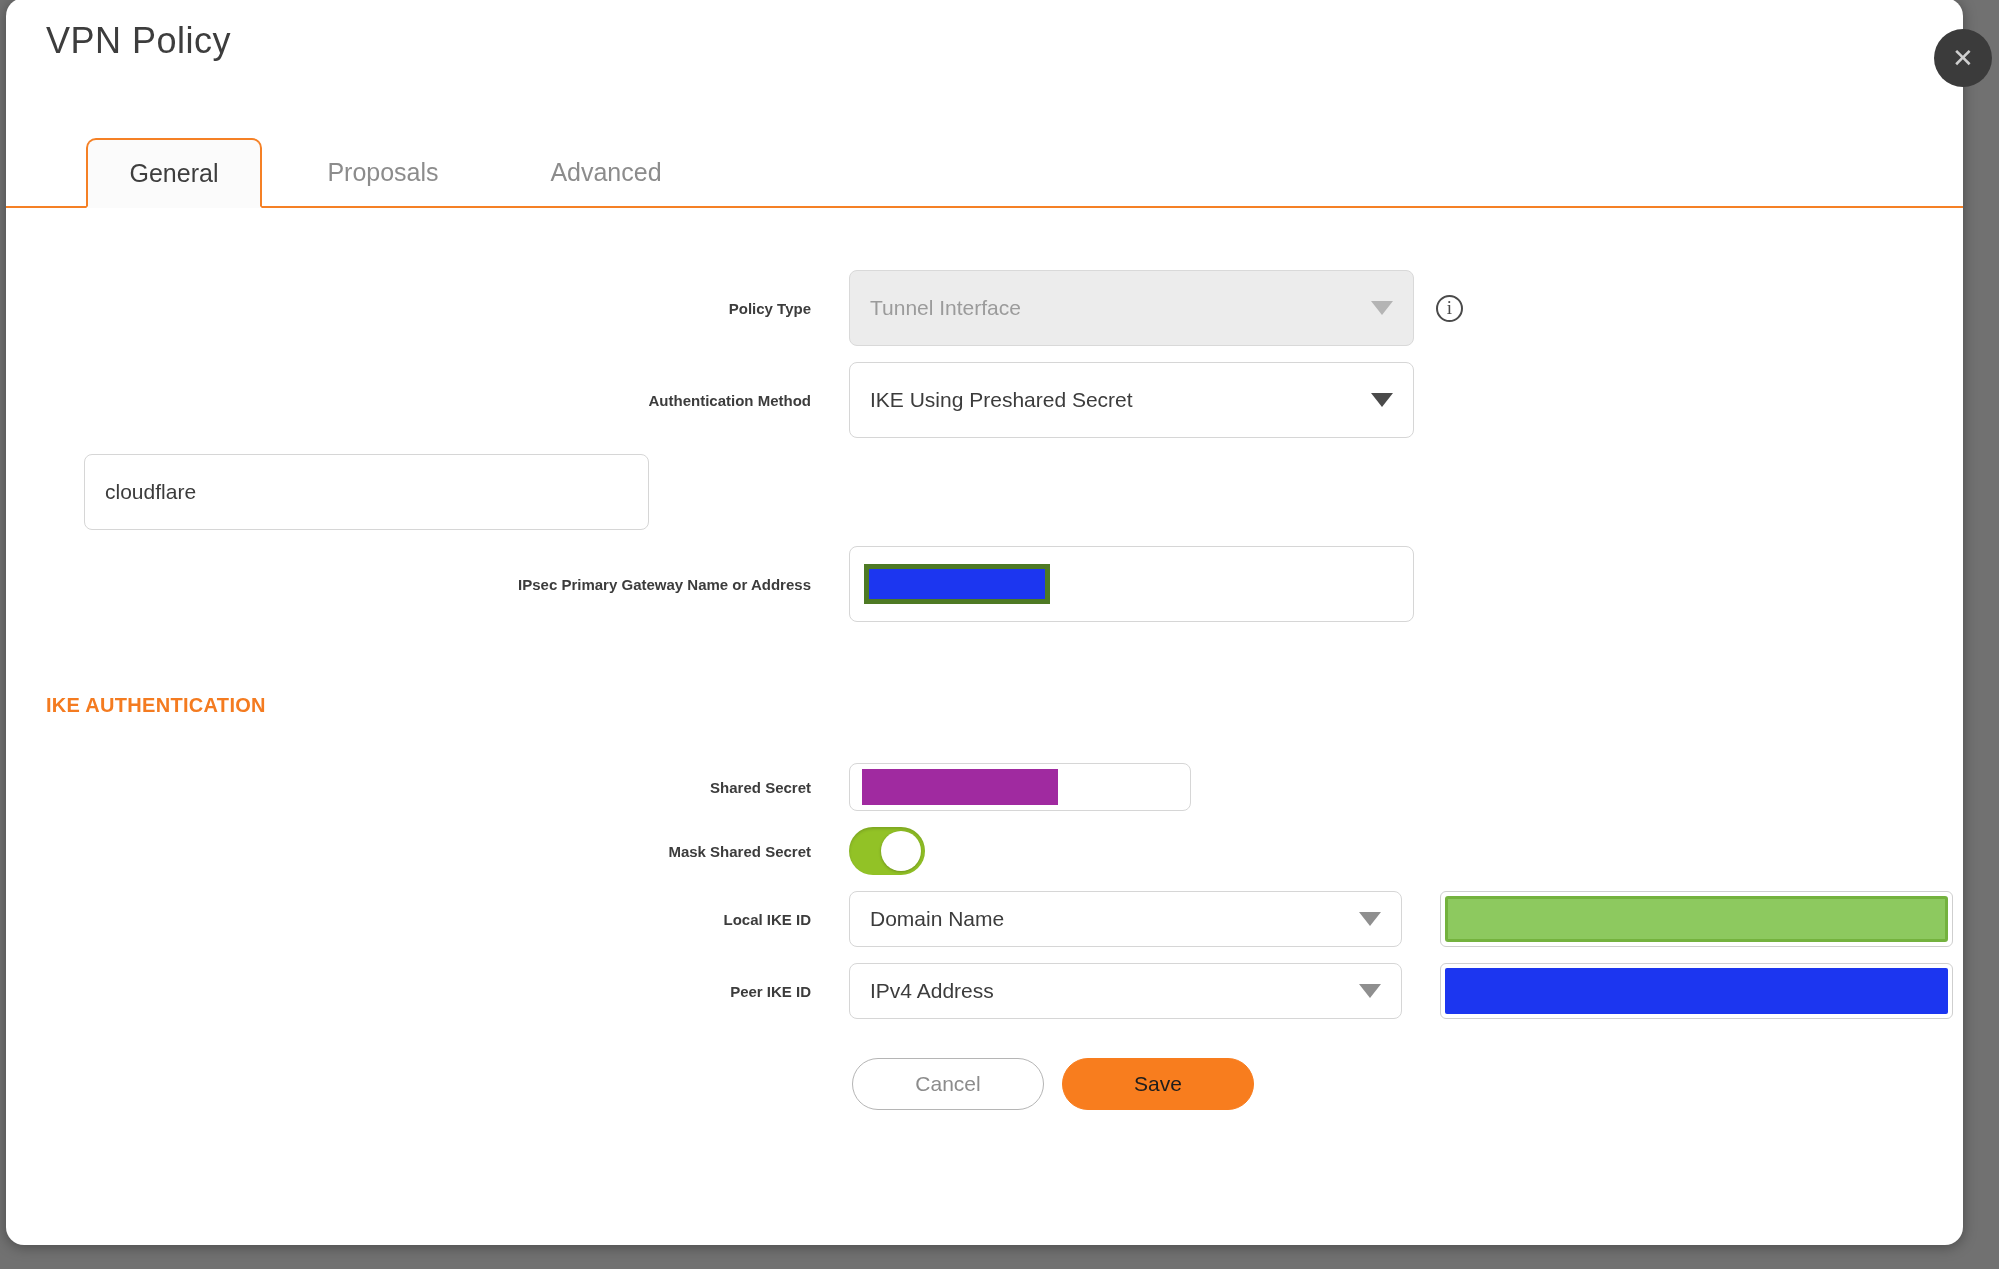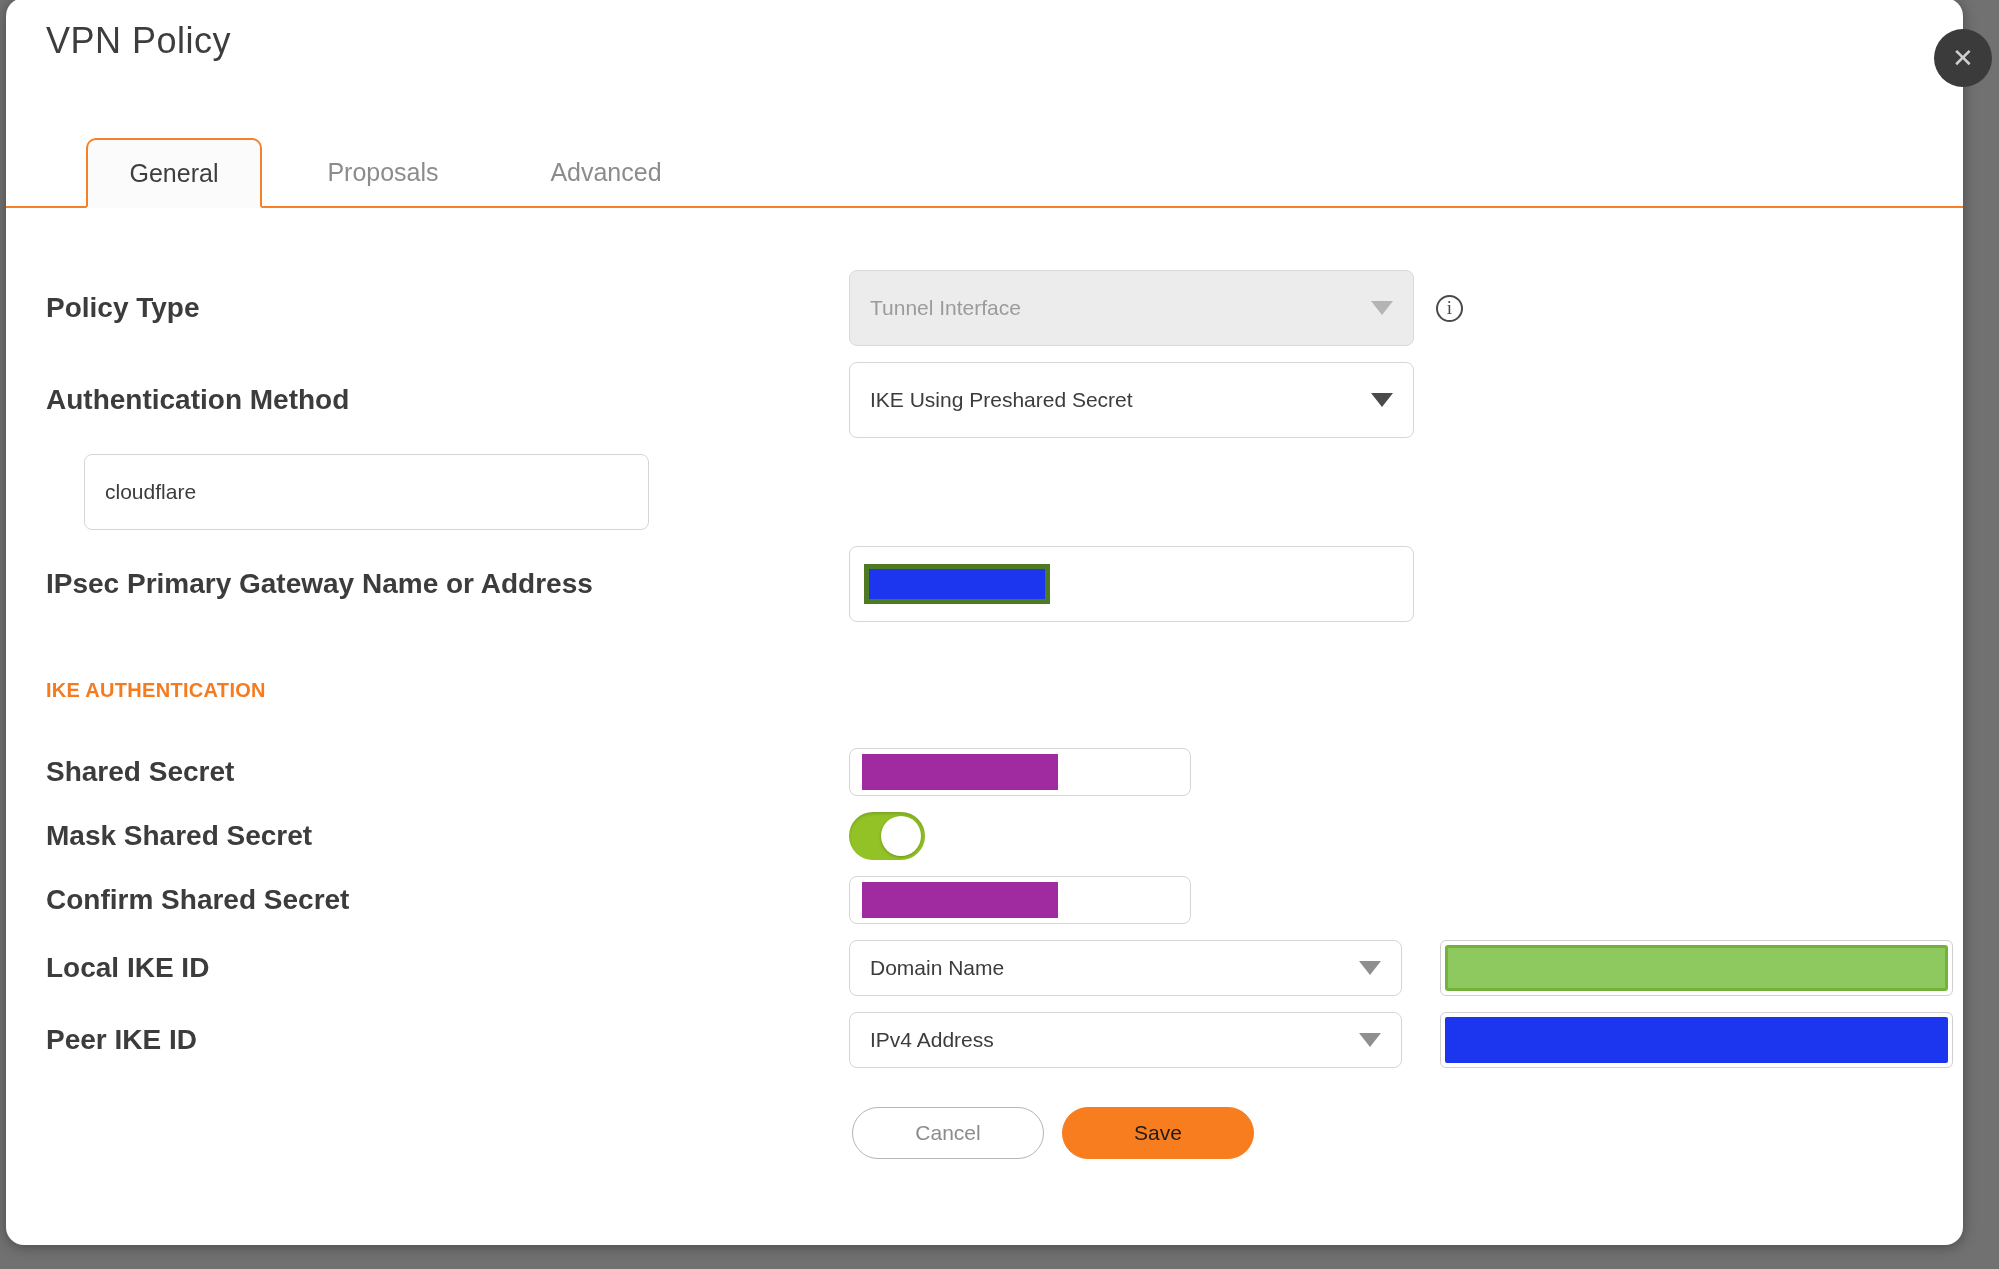--- a/index.html
+++ b/index.html
@@ -69,31 +69,32 @@
     position: absolute;
     left: 40px; top: 226px;
     width: 1880px;
   }
   .section-heading {
     font-size: 20px;
     font-weight: 700;
     color: #f47b20;
     letter-spacing: 0.3px;
   }
-  .section-heading.ike { margin-top: 57px; }
+  .section-heading.ike { margin-top: 72px; }
 
   .form-rows { margin-top: 46px; }
   .row {
     display: flex;
     align-items: center;
     margin-bottom: 16px;
   }
   .row-label {
     width: 765px;
-    font-size: 28px;
+    text-align: right;
+    font-size: 15px;
     font-weight: 700;
     color: #3c3c3c;
     flex-shrink: 0;
   }
   .row-control { margin-left: 38px; display: flex; align-items: center; }
 
   .field {
     height: 76px;
     width: 565px;
     border: 1.5px solid #d6d6d6;
@@ -286,28 +287,20 @@
 
       <div class="row">
         <div class="row-label">Mask Shared Secret</div>
         <div class="row-control">
           <div class="toggle">
             <div class="knob"></div>
           </div>
         </div>
       </div>
 
-      <div class="row">
-        <div class="row-label">Confirm Shared Secret</div>
-        <div class="row-control">
-          <div class="field small">
-            <div class="redact-secret"></div>
-          </div>
-        </div>
-      </div>
 
       <div class="row">
         <div class="row-label">Local IKE ID</div>
         <div class="row-control">
           <div class="field select mid">
             <span>Domain Name</span>
             <span class="caret gray"></span>
           </div>
           <div class="redact-box">
             <div class="fill-green"></div>

